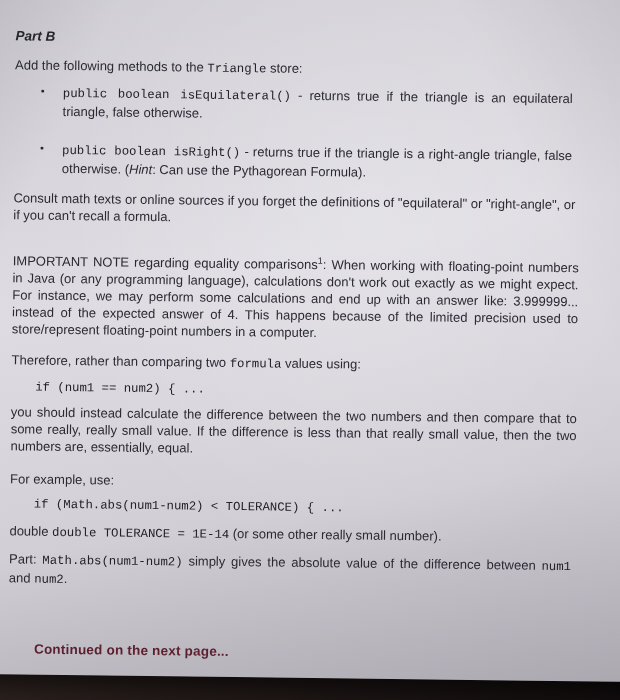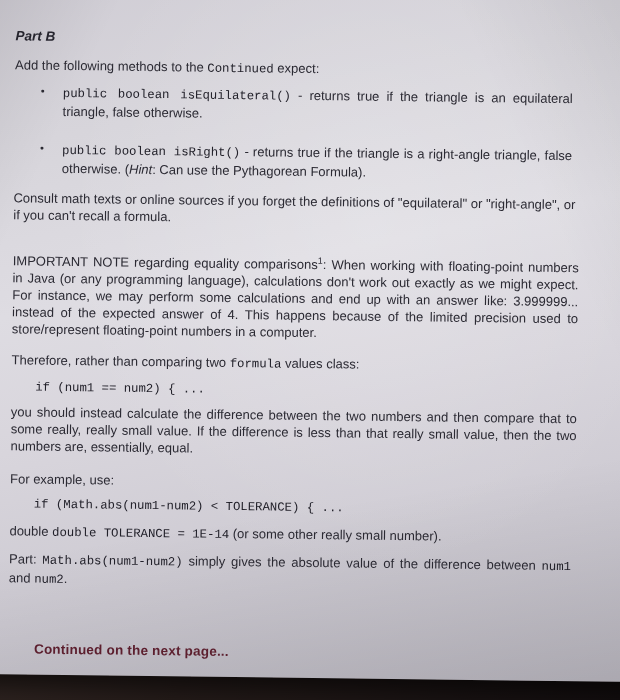--- a/index.html
+++ b/index.html
@@ -58,37 +58,37 @@
   sup { font-size:9px; vertical-align:super; line-height:0; }
 </style>
 </head>
 <body>
 
 <div class="paper">
   <div class="content">
 
     <h2 class="part-title">Part B</h2>
 
-    <p class="p intro"><span>Add the following methods to the </span><span class="mono">Continued</span><span> expect:</span></p>
+    <p class="p intro"><span>Add the following methods to the </span><span class="mono">Triangle</span><span> store:</span></p>
 
     <div class="bullet b1">
       <span class="dot">•</span>
       <p class="p just"><span class="mono">public boolean isEquilateral()</span><span> - returns true if the triangle is an equilateral triangle, false otherwise.</span></p>
     </div>
 
     <div class="bullet b2">
       <span class="dot">•</span>
       <p class="p just"><span class="mono">public boolean isRight()</span><span> - returns true if the triangle is a right-angle triangle, false otherwise. (</span><span class="hint">Hint</span><span>: Can use the Pythagorean Formula).</span></p>
     </div>
 
     <p class="p just consult">Consult math texts or online sources if you forget the definitions of "equilateral" or "right-angle", or if you can't recall a formula.</p>
 
     <p class="p just important"><span>IMPORTANT NOTE regarding equality comparisons</span><sup>1</sup><span>: When working with floating-point numbers in Java (or any programming language), calculations don't work out exactly as we might expect. For instance, we may perform some calculations and end up with an answer like: 3.999999... instead of the expected answer of 4. This happens because of the limited precision used to store/represent floating-point numbers in a computer.</span></p>
 
-    <p class="p therefore"><span>Therefore, rather than comparing two </span><span class="mono">formula</span><span> values class:</span></p>
+    <p class="p therefore"><span>Therefore, rather than comparing two </span><span class="mono">formula</span><span> values using:</span></p>
 
     <p class="codeline cl1">if (num1 == num2) { ...</p>
 
     <p class="p just you-should">you should instead calculate the difference between the two numbers and then compare that to some really, really small value. If the difference is less than that really small value, then the two numbers are, essentially, equal.</p>
 
     <p class="p for-example">For example, use:</p>
 
     <p class="codeline cl2">if (Math.abs(num1-num2) &lt; TOLERANCE) { ...</p>
 
     <p class="p where"><span>double </span><span class="mono">double TOLERANCE = 1E-14</span><span> (or some other really small number).</span></p>

